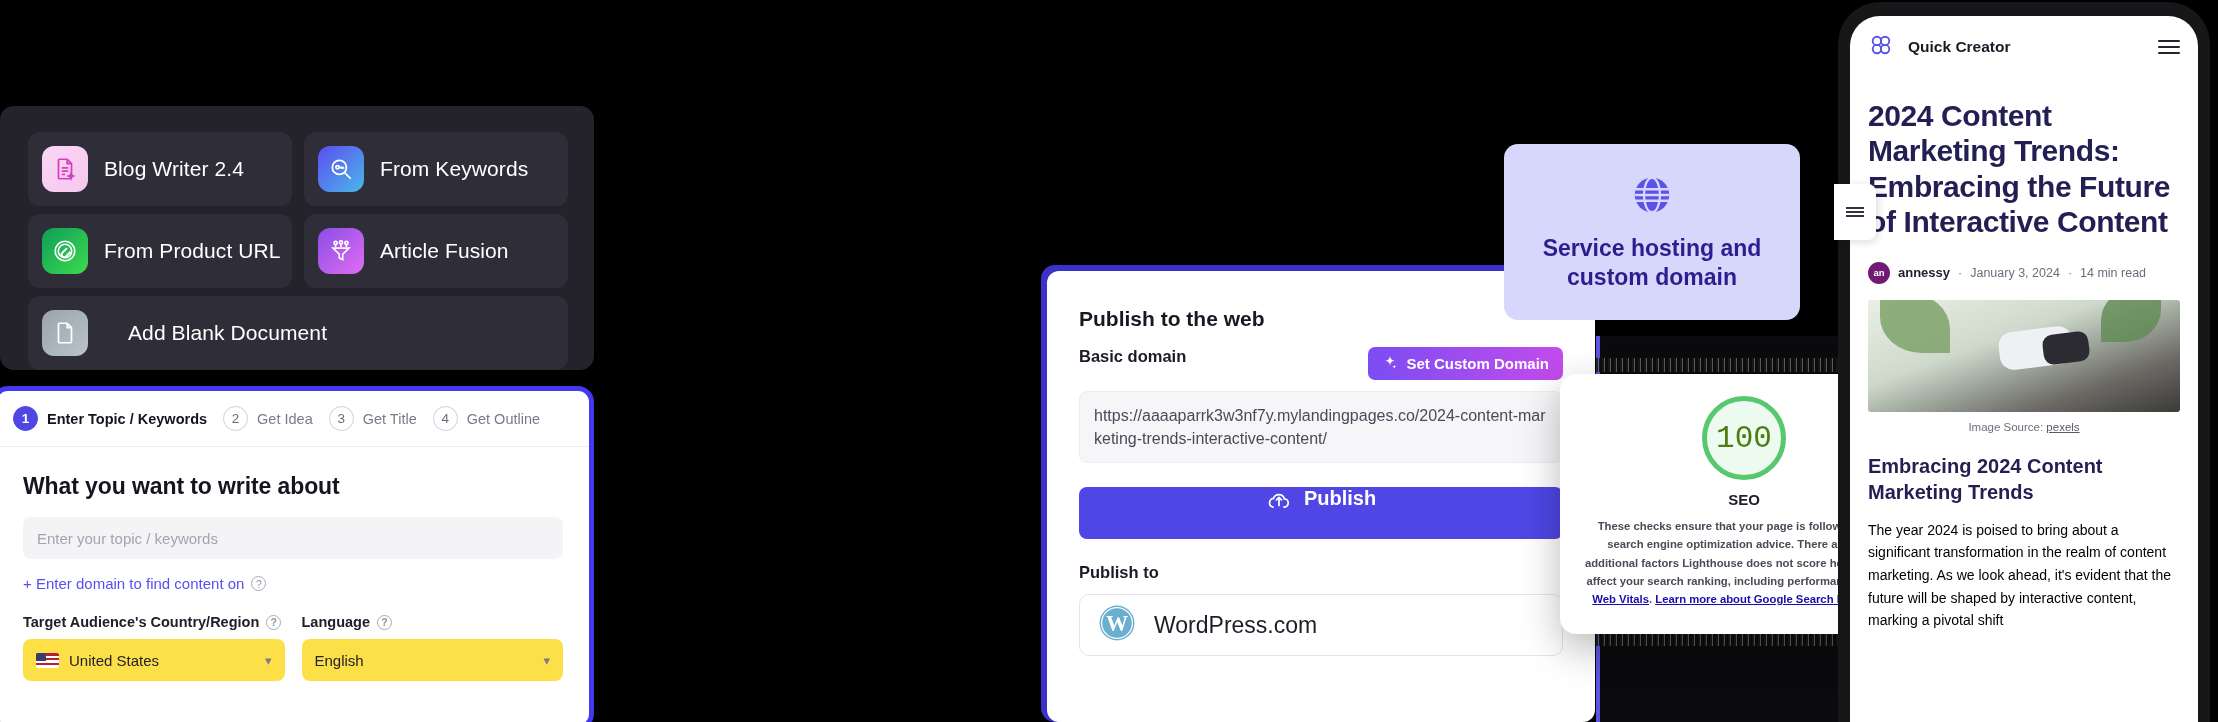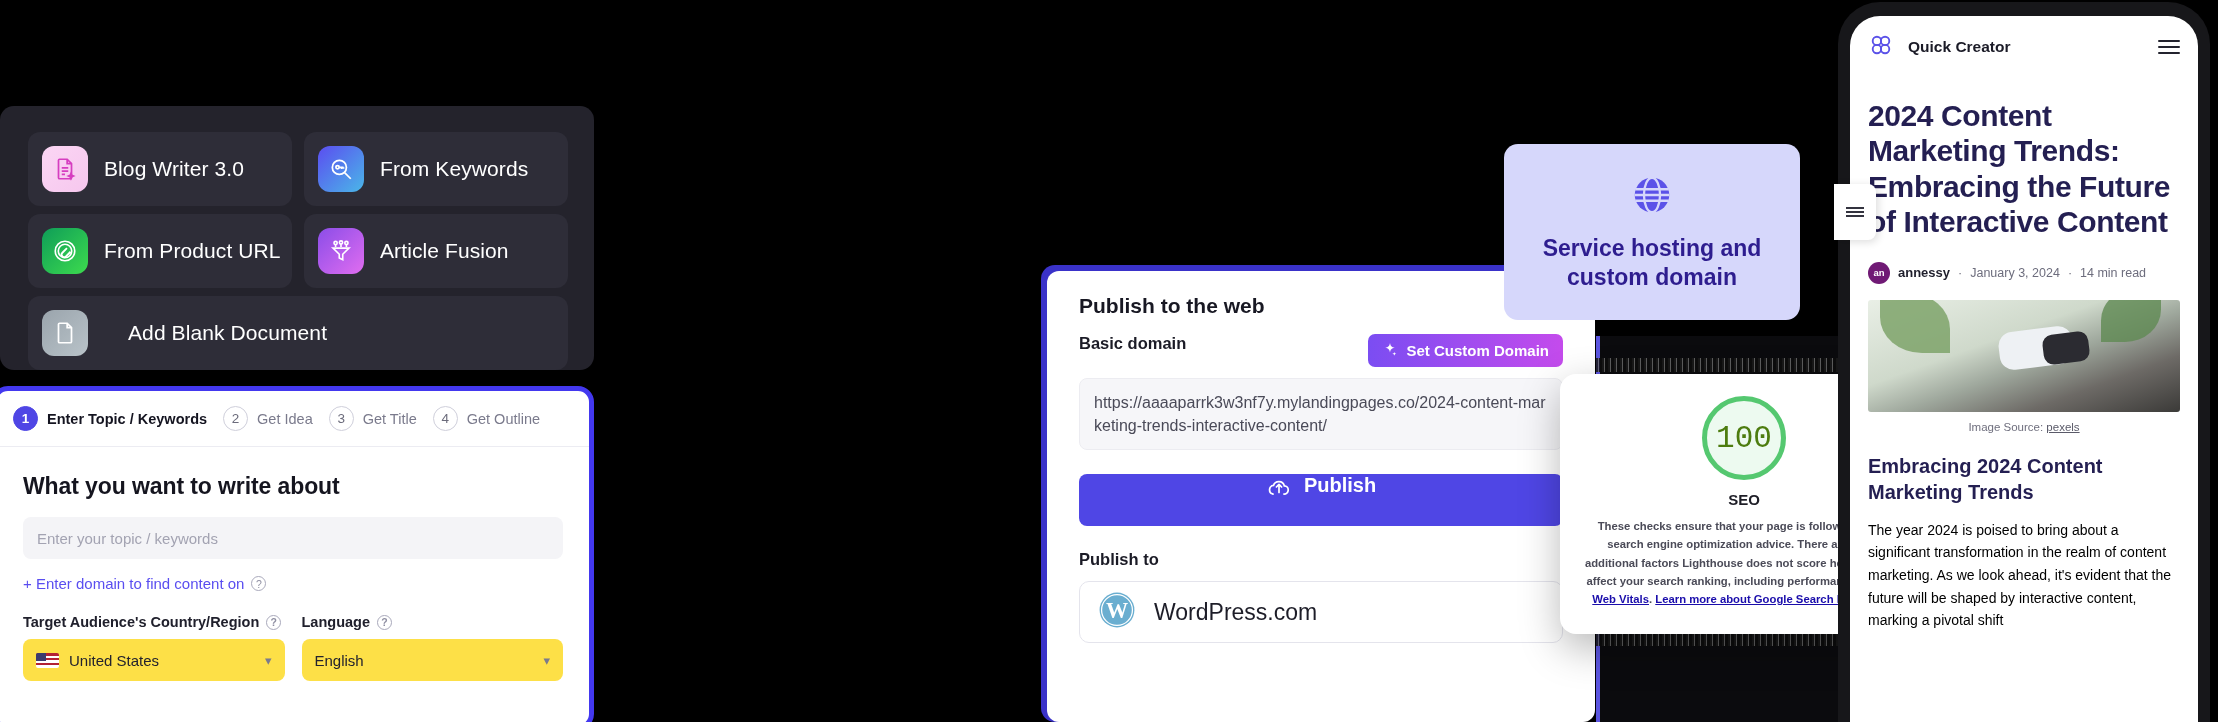--- a/index.html
+++ b/index.html
@@ -88,21 +88,21 @@
     background: linear-gradient(#b22234 0 18%, #fff 18% 32%, #b22234 32% 50%, #fff 50% 64%, #b22234 64% 82%, #fff 82% 100%);
   }
   .flag::after { content:""; position:absolute; left:0; top:0; width:10px; height:8px; background:#3c3b6e; }
 
   
   .pub-shadow { position: absolute; left: 1041px; top: 265px; width: 552px; height: 457px; background: #3a32c9; border-radius: 14px; }
   .pub-panel {
     position: absolute; left: 1047px; top: 271px; width: 548px; height: 451px;
     background: #ffffff; border-radius: 12px; overflow: hidden;
   }
-  .pp-title { font-size: 21px; font-weight: 700; color: #181823; padding: 23px 32px 0 32px; }
+  .pp-title { font-size: 21px; font-weight: 700; color: #181823; padding: 36px 32px 0 32px; }
   .pp-rowlab { display: flex; align-items: flex-start; padding: 0 32px; margin-top: 16px; }
   .pp-lab { font-size: 16.5px; font-weight: 700; color: #1b1b26; }
   .pp-custom {
     margin-left: auto; display: flex; align-items: center; gap: 8px;
     background: linear-gradient(90deg,#7b4df2 0%,#c44bec 100%);
     color: #fff; font-size: 15px; font-weight: 700; border-radius: 7px; padding: 7px 14px; cursor: pointer;
   }
   .pp-url {
     margin: 11px 32px 0 32px; background: #f6f6f9; border: 1px solid #ececf1; border-radius: 8px;
     padding: 12px 14px; font-size: 16px; line-height: 1.45; color: #4a4a58; word-break: break-all;
@@ -203,21 +203,21 @@
 
       <div class="dp-card half">
         <div class="dp-ico ico-blogwriter">
           <svg width="26" height="26" viewBox="0 0 24 24" fill="none" stroke="#d63ec0" stroke-width="1.6">
             <path d="M14 3H7a1 1 0 0 0-1 1v16a1 1 0 0 0 1 1h10a1 1 0 0 0 1-1V7z"></path>
             <path d="M14 3v4h4"></path>
               <path d="M9 11h6M9 14h6M9 17h3"></path>
             <path d="M17.5 16.2l.7 1.6 1.6.7-1.6.7-.7 1.6-.7-1.6-1.6-.7 1.6-.7z" fill="#d63ec0"></path>
           </svg>
         </div>
-        <div class="dp-label">Blog Writer 3.0</div>
+        <div class="dp-label">Blog Writer 2.4</div>
       </div>
 
       <div class="dp-card half">
         <div class="dp-ico ico-keywords">
           <svg width="26" height="26" viewBox="0 0 24 24" fill="none" stroke="#ffffff" stroke-width="1.6">
             <circle cx="10.5" cy="10.5" r="6.5"></circle>
               <path d="M15.3 15.3 21 21"></path>
             <circle cx="8.8" cy="10.4" r="1.5"></circle>
               <path d="M10.3 10.4h4M12.6 10.4v1.6M14.3 10.4v1.3"></path>
           </svg>

